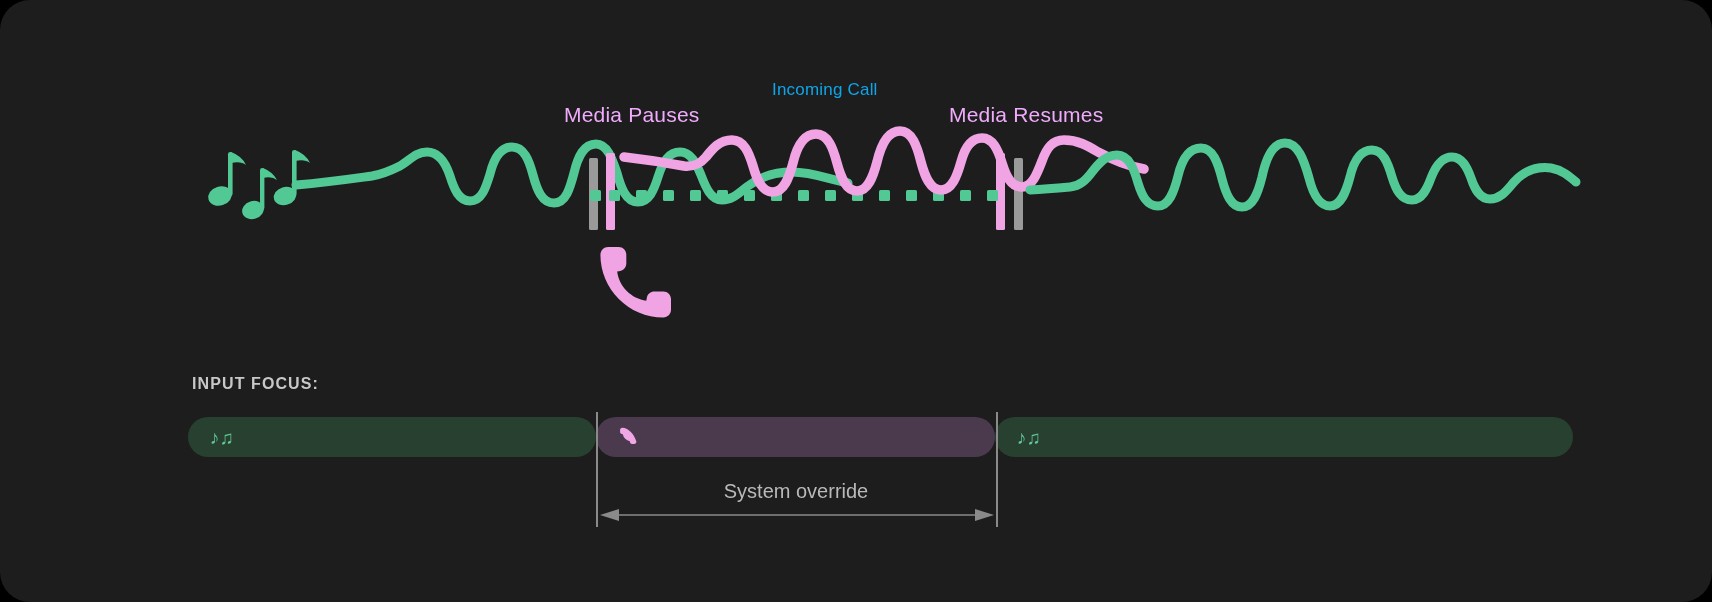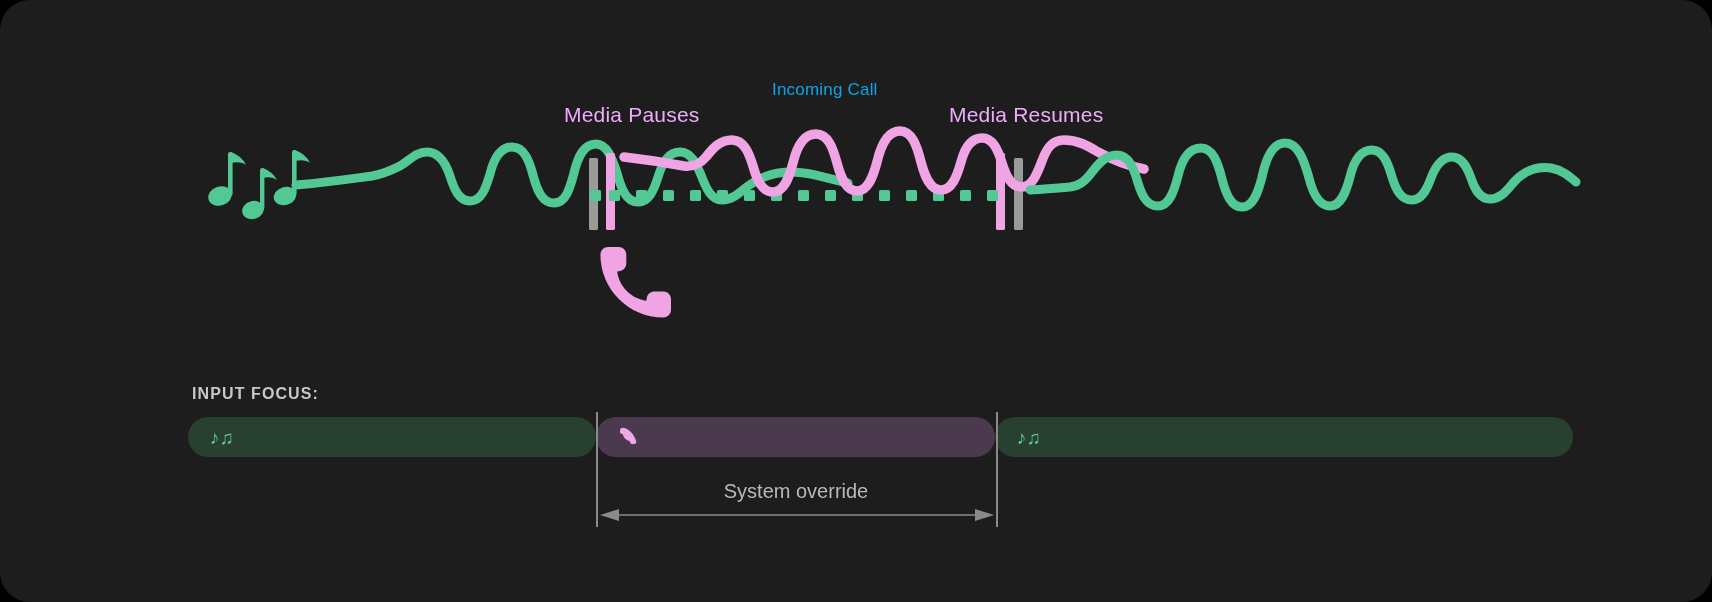--- a/index.html
+++ b/index.html
@@ -59,21 +59,21 @@
     top: 103px;
     font-size: 21px;
     color: #f0abfc;
     letter-spacing: 0.2px;
   }
 
   
   #focus-title {
     position: absolute;
     left: 192px;
-    top: 385px;
+    top: 375px;
     font-size: 16px;
     font-weight: bold;
     color: #c8c8c8;
     letter-spacing: 1.1px;
   }
 
   #focus-row {
     position: absolute;
     left: 188px;
     top: 417px;

